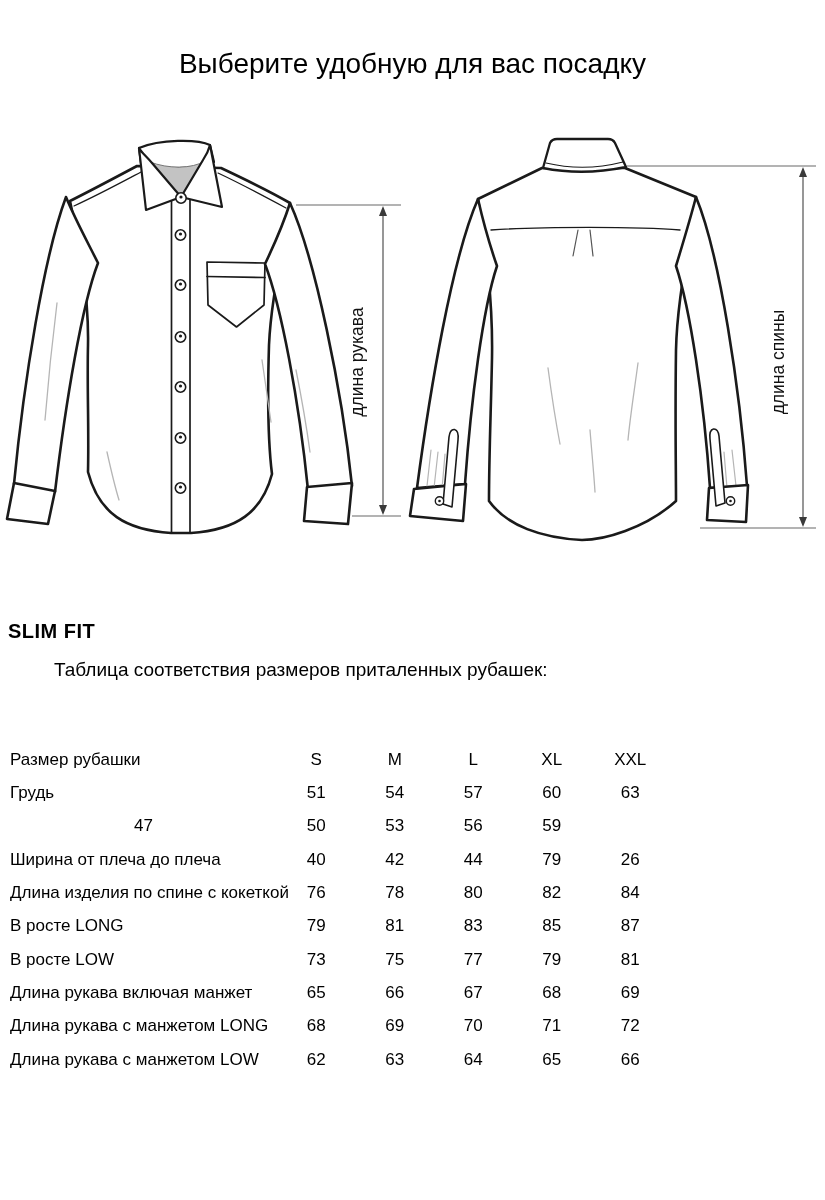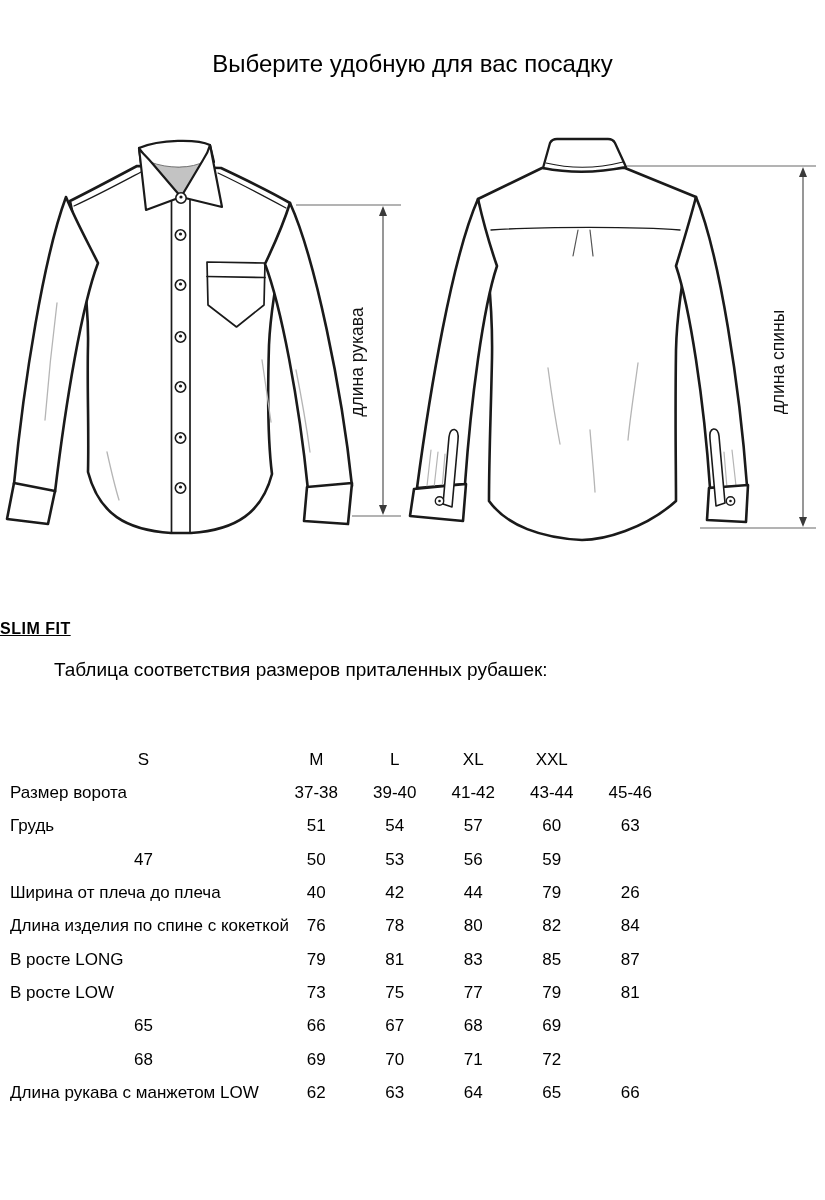--- a/index.html
+++ b/index.html
@@ -3,27 +3,26 @@
 <meta charset="utf-8">
 <style>
   html,body{margin:0;padding:0;}
   body{
     width:825px;height:1200px;position:relative;background:#ffffff;
     font-family:"Liberation Sans","DejaVu Sans",sans-serif;color:#000;
     overflow:hidden;
   }
   .page-title{
     position:absolute;top:50px;left:0;width:825px;text-align:center;
-    font-size:24px;line-height:28px;color:#000;
+    font-size:28px;line-height:28px;color:#000;
   }
   .diagram-wrap{position:absolute;top:0;left:0;width:825px;height:600px;}
   .section-heading{
-    position:absolute;top:620px;left:0;font-size:16px;font-weight:bold;
+    position:absolute;top:620px;left:8px;font-size:20px;font-weight:bold;
     letter-spacing:.5px;
-    text-decoration:underline;
   }
   .section-subtitle{position:absolute;top:659px;left:10px;font-size:19px;margin-left:44px;}
   .size-table{position:absolute;top:743px;left:10px;width:662px;}
   .trow{
     display:grid;grid-template-columns:267px 78.5px 78.5px 78.5px 78.5px 78.5px;
     height:33.35px;align-items:center;font-size:17px;
   }
   .tlabel{text-align:left;white-space:nowrap;}
   .tcell{text-align:center;}
   svg text{font-family:"Liberation Sans","DejaVu Sans",sans-serif;}
@@ -179,33 +178,26 @@
     <text x="784" y="362" transform="rotate(-90 784 362)" text-anchor="middle" font-size="17.5" fill="#111">длина спины</text>
   </g>
 </svg>
 </div>
 
 <div class="section-heading">SLIM FIT</div>
 <div class="section-subtitle">Таблица соответствия размеров приталенных рубашек:</div>
 
 <div class="size-table">
     <div class="trow">
+    <div class="tlabel">Размер рубашки</div>
   <div class="tcell">S</div>
       <div class="tcell">M</div>
       <div class="tcell">L</div>
       <div class="tcell">XL</div>
       <div class="tcell">XXL</div>
-    </div>
-    <div class="trow">
-    <div class="tlabel">Размер ворота</div>
-  <div class="tcell">37-38</div>
-      <div class="tcell">39-40</div>
-      <div class="tcell">41-42</div>
-      <div class="tcell">43-44</div>
-      <div class="tcell">45-46</div>
     </div>
     <div class="trow">
     <div class="tlabel">Грудь</div>
   <div class="tcell">51</div>
       <div class="tcell">54</div>
       <div class="tcell">57</div>
       <div class="tcell">60</div>
       <div class="tcell">63</div>
     </div>
     <div class="trow">
@@ -241,27 +233,29 @@
     </div>
     <div class="trow">
     <div class="tlabel">В росте LOW</div>
   <div class="tcell">73</div>
       <div class="tcell">75</div>
       <div class="tcell">77</div>
       <div class="tcell">79</div>
       <div class="tcell">81</div>
     </div>
     <div class="trow">
+    <div class="tlabel">Длина рукава включая манжет</div>
   <div class="tcell">65</div>
       <div class="tcell">66</div>
       <div class="tcell">67</div>
       <div class="tcell">68</div>
       <div class="tcell">69</div>
     </div>
     <div class="trow">
+    <div class="tlabel">Длина рукава с манжетом LONG</div>
   <div class="tcell">68</div>
       <div class="tcell">69</div>
       <div class="tcell">70</div>
       <div class="tcell">71</div>
       <div class="tcell">72</div>
     </div>
     <div class="trow">
     <div class="tlabel">Длина рукава с манжетом LOW</div>
   <div class="tcell">62</div>
       <div class="tcell">63</div>

